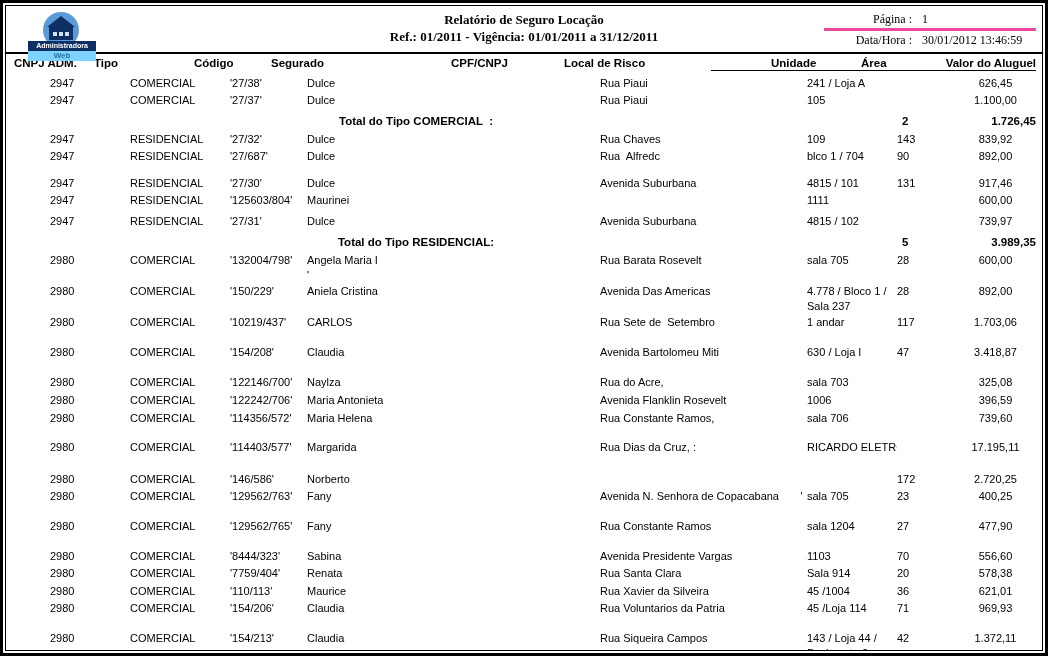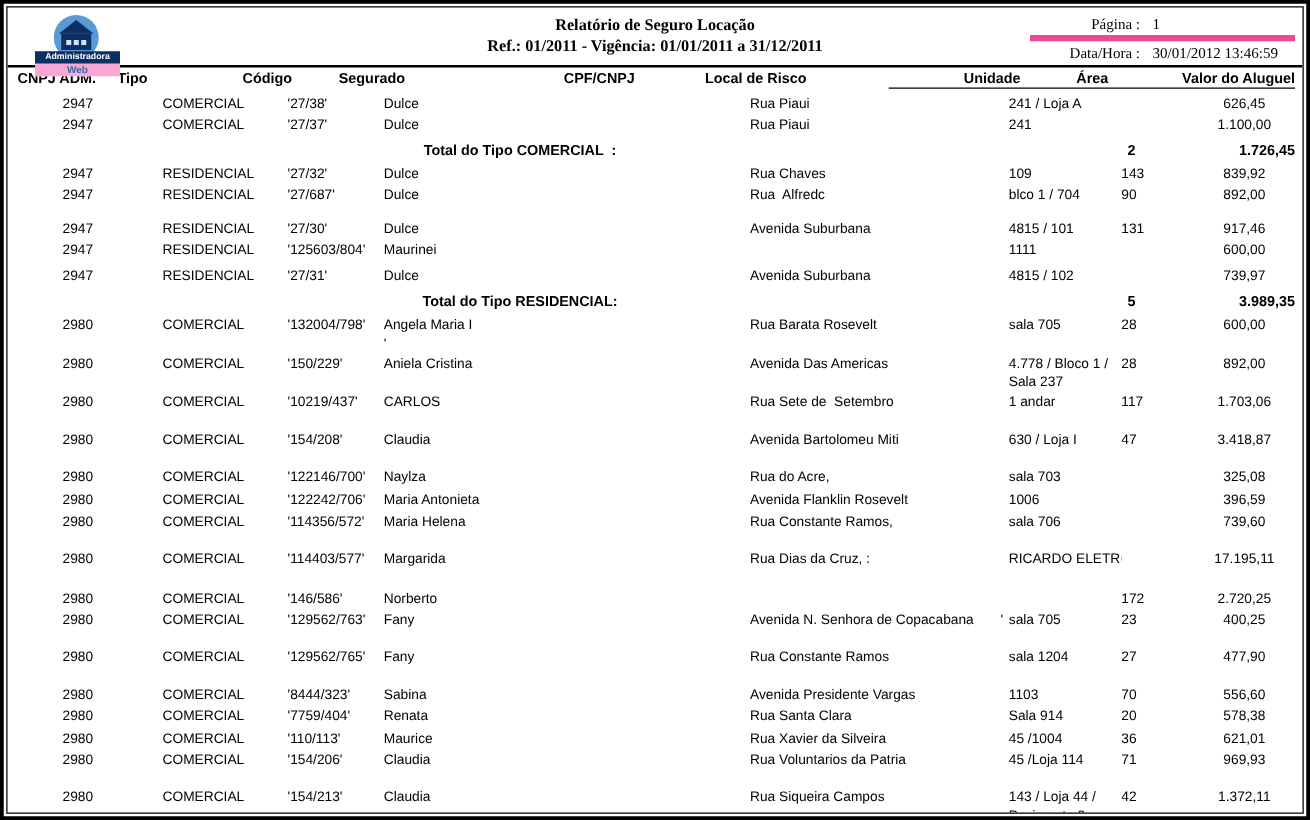--- a/index.html
+++ b/index.html
@@ -7,34 +7,34 @@
   .page { position:absolute; inset:0; border:3px solid #000; background:#fff; box-sizing:border-box; }
   .inner { position:absolute; inset:2px; border:1px solid #000; overflow:hidden; }
 
   
   .header-band { position:relative; height:46px; border-bottom:2px solid #000; }
   .title-block { position:absolute; left:0; right:0; top:5px; text-align:center;
                  font-family:"Liberation Serif", serif; font-weight:bold; font-size:13px; line-height:17px; }
   .page-info { position:absolute; right:6px; top:4px; width:212px;
                font-family:"Liberation Serif", serif; font-size:12px; }
   .page-info .pi-row { display:grid; grid-template-columns:88px 1fr; line-height:18px; }
-  .page-info .pi-row:first-child { border-bottom:5px solid #ec4899; }
+  .page-info .pi-row:first-child { border-bottom:3px solid #ec4899; }
   .pi-label { text-align:right; }
   .pi-value { padding-left:10px; }
 
   
   .logo { position:absolute; left:22px; top:5px; width:68px; height:50px; z-index:2; background:#fff; }
   .logo-circle { position:absolute; left:15px; top:1px; width:36px; height:36px; border-radius:50%; background:#5b9bd5; }
   .logo-house { position:absolute; left:18px; top:5px; width:30px; height:26px; }
   .roof { width:0; height:0; margin-left:1px; border-left:14px solid transparent; border-right:14px solid transparent; border-bottom:11px solid #0d2f63; }
   .housebody { width:24px; height:13px; margin-left:3px; background:#0d2f63; display:flex; justify-content:center; align-items:center; gap:2px; }
   .win { width:4px; height:4px; background:#cfe3f5; }
   .logo-banner { position:absolute; left:0; right:0; top:30px; height:10px; background:#0d2f63; color:#fff;
                  font-size:7px; font-weight:bold; text-align:center; line-height:10px; letter-spacing:0px; }
-  .logo-web { position:absolute; left:0; right:0; top:40px; height:10px; background:#f9a8d4; color:#2e6da4;
+  .logo-web { position:absolute; left:0; right:0; top:40px; height:10px; background:#7dd3fc; color:#2e6da4;
               font-size:8px; font-weight:bold; text-align:center; line-height:10px; }
 
   
   .grid-cols { display:grid; grid-template-columns:80px 100px 77px 180px 113px 207px 90px 58px 1fr;
                padding-left:8px; padding-right:6px; }
   .colheader-row { position:relative; font-weight:bold; font-size:11.5px; line-height:16px; padding-top:1px; }
   .colheader-underline { position:absolute; left:705px; right:6px; bottom:0px; border-bottom:1px solid #000; }
   .ch-valor { text-align:right; }
 
   .table-body { font-size:11px; }
@@ -112,21 +112,21 @@
           <div class="cell c-area"><div>&nbsp;</div></div>
           <div class="cell c-valor"><div>626,45</div></div>
         </div>
         <div class="grid-cols trow" style="margin-top: 0px;">
           <div class="cell c-cnpj"><div>2947</div></div>
           <div class="cell c-tipo"><div>COMERCIAL</div></div>
           <div class="cell c-codigo"><div>'27/37'</div></div>
           <div class="cell c-segurado"><div>Dulce</div></div>
           <div class="cell c-cpf"><div>&nbsp;</div></div>
           <div class="cell c-local"><div>Rua Piaui</div></div>
-          <div class="cell c-unidade"><div>241</div></div>
+          <div class="cell c-unidade"><div>105</div></div>
           <div class="cell c-area"><div>&nbsp;</div></div>
           <div class="cell c-valor"><div>1.100,00</div></div>
         </div>
         <div class="srow" style="margin-top: 4px;">
           <div class="s-label">Total do Tipo COMERCIAL  :</div>
           <div class="s-count">2</div>
           <div class="s-valor">1.726,45</div>
         </div>
         <div class="grid-cols trow" style="margin-top: 1px;">
           <div class="cell c-cnpj"><div>2947</div></div>

